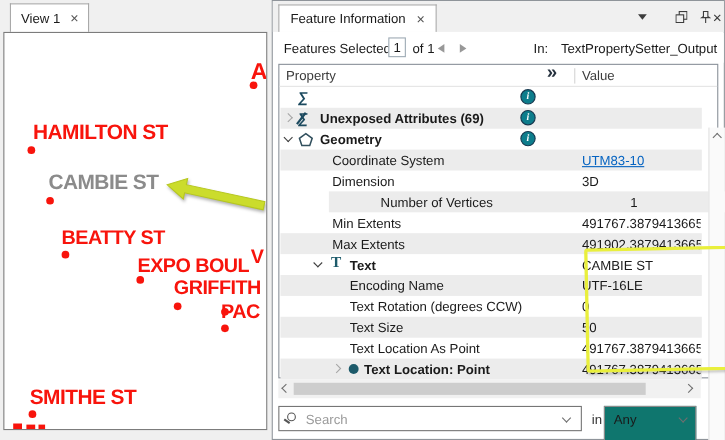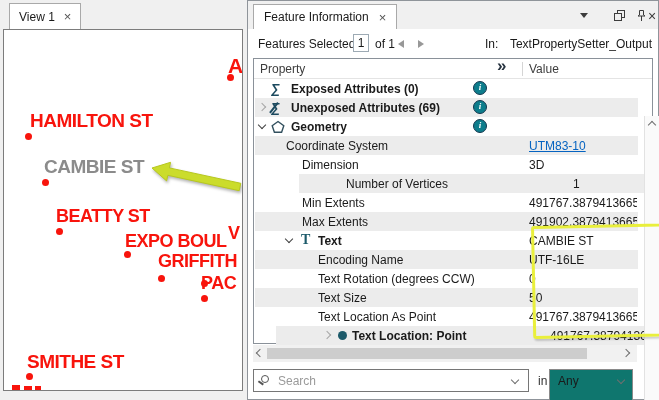--- a/index.html
+++ b/index.html
@@ -168,21 +168,20 @@
   <div class="ptable">
     <div class="thead">
       <span class="th-prop">Property</span>
       <span class="th-chev">»</span>
       <span class="th-sep"></span>
       <span class="th-val">Value</span>
     </div>
 
     <div class="trow" style="top:20px;">
       <span class="icon-sigma">∑</span>
-      <span class="pname bold" style="left:36px;">Exposed Attributes (0)</span>
       <span class="info-badge">i</span>
     </div>
 
     <div class="trow alt" style="top:39px;">
       <span class="chev right" style="left:4px; top:6px;"></span>
       <span class="icon-sigma">∑</span>
       <span class="sigma-slash"></span>
       <span class="pname bold" style="left:36px;">Unexposed Attributes (69)</span>
       <span class="info-badge">i</span>
     </div>
@@ -190,21 +189,21 @@
     <div class="trow" style="top:58px;">
       <span class="chev down" style="left:4px; top:5px;"></span>
       <svg class="icon-geom" width="14" height="14">
         <polygon points="7,1.5 12.8,5.7 10.6,12.3 3.4,12.3 1.2,5.7" fill="none" stroke="#32505e" stroke-width="1.4"></polygon>
       </svg>
       <span class="pname bold" style="left:36px;">Geometry</span>
       <span class="info-badge">i</span>
     </div>
 
     <div class="trow alt" style="top:77px;">
-      <span class="pname" style="left:31px;text-align:right;">Coordinate System</span>
+      <span class="pname" style="left:47px;text-align:right;">Coordinate System</span>
       <span class="pval"><a href="#">UTM83-10</a></span>
     </div>
 
     <div class="trow" style="top:96px;">
       <span class="pname" style="left:47px;">Dimension</span>
       <span class="pval">3D</span>
     </div>
 
     <div class="trow alt" style="top:115px;margin-left:44px;">
       <span class="pname" style="left:47px;">Number of Vertices</span>
@@ -241,21 +240,21 @@
     <div class="trow alt" style="top:229px;padding-left:24px;">
       <span class="pname" style="left:63px;">Text Size</span>
       <span class="pval">50</span>
     </div>
 
     <div class="trow" style="top:248px;">
       <span class="pname" style="left:63px;">Text Location As Point</span>
       <span class="pval">491767.3879413665,</span>
     </div>
 
-    <div class="trow alt" style="top:267px;margin-left:21px;">
+    <div class="trow alt" style="top:267px;">
       <span class="chev right" style="left:48px; top:6px;"></span>
       <span class="icon-bullet"></span>
       <span class="pname bold" style="left:76px;">Text Location: Point</span>
       <span class="pval">491767.3879413665,</span>
     </div>
 
     <div class="vscroll">
       <span class="sc-chev" style="left:4px; top:6px; transform:rotate(-135deg);"></span>
 
     </div>

